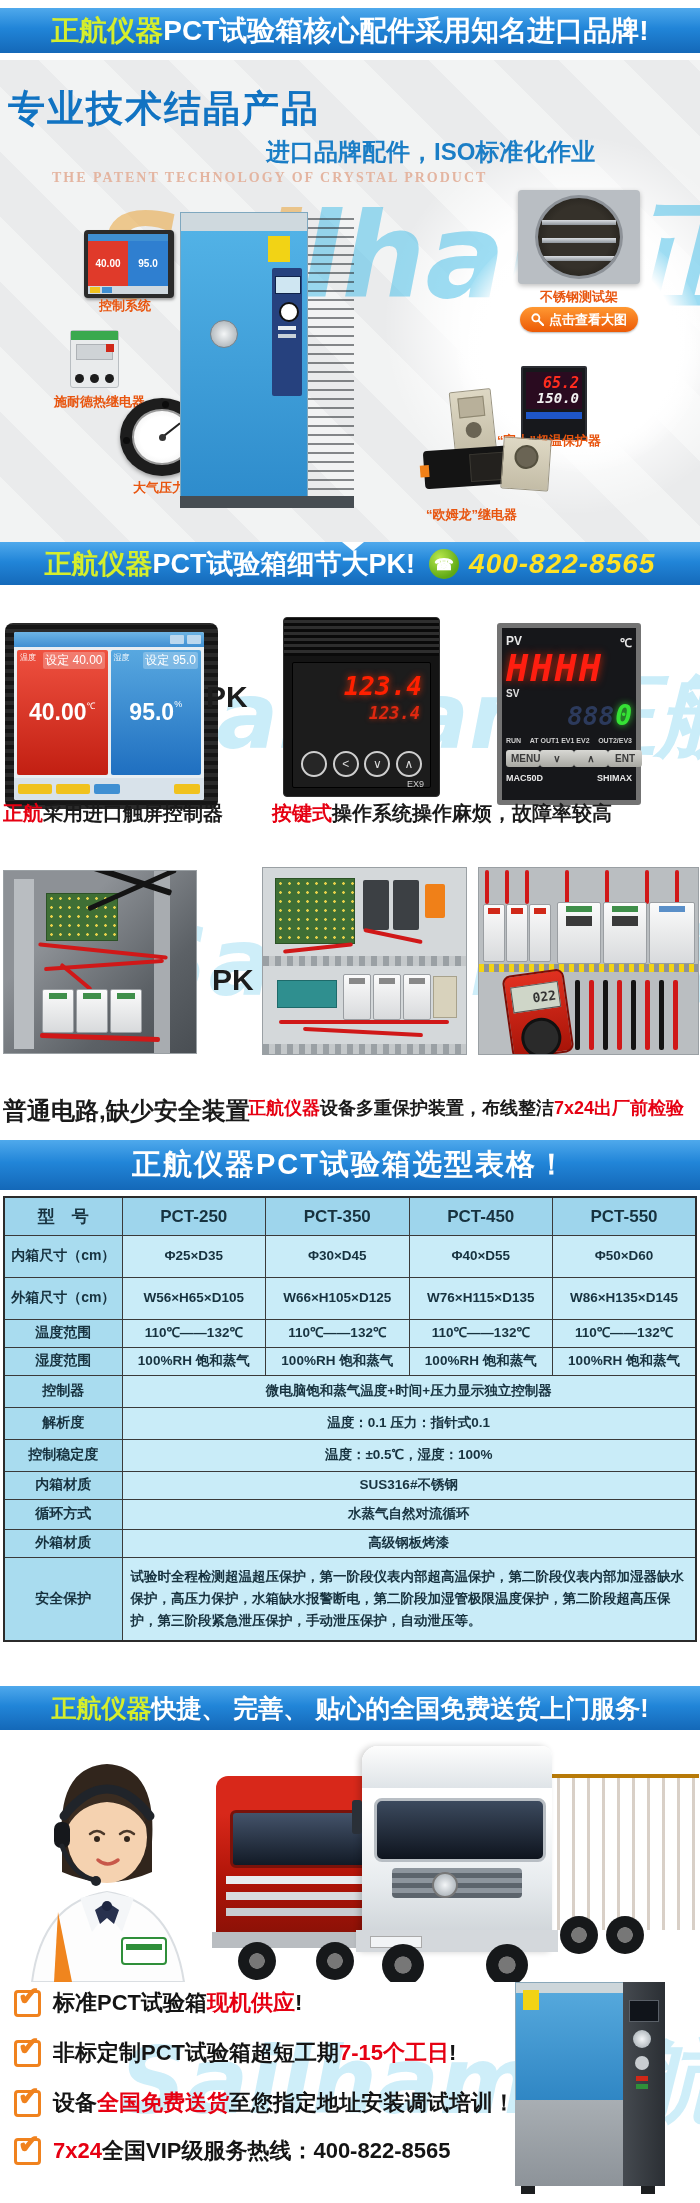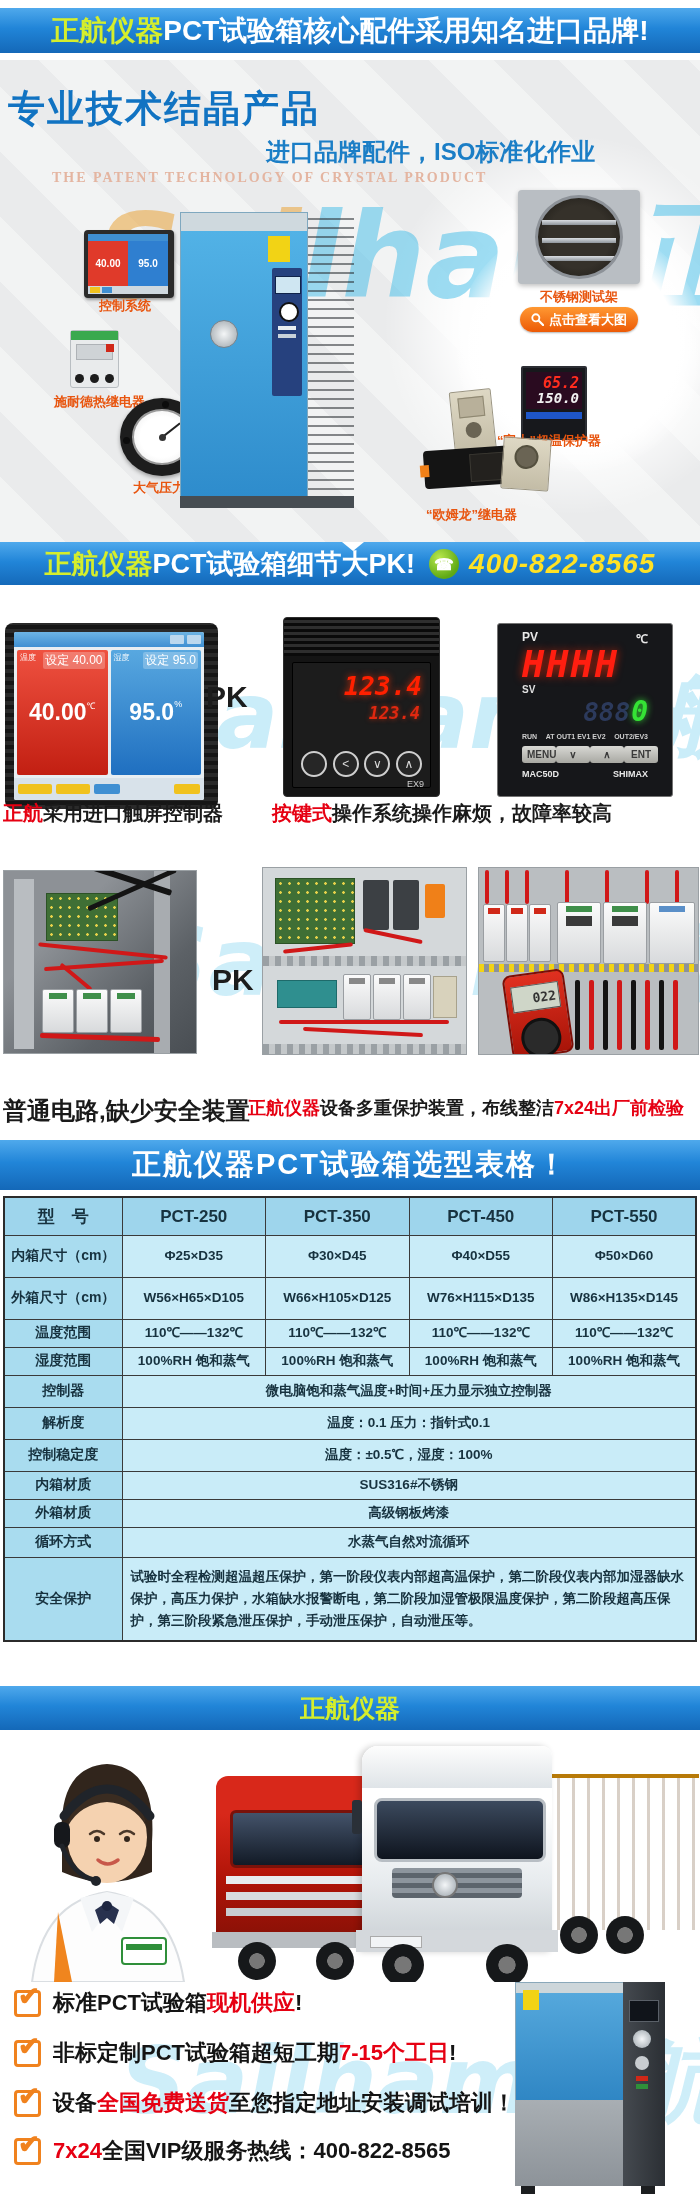--- a/index.html
+++ b/index.html
@@ -107,21 +107,21 @@
   .midctl .vent{height:38px;background:repeating-linear-gradient(0deg,#0a0a0a 0 3px,#2e2e2e 3px 6px);border-radius:4px 4px 0 0;}
   .midctl .face{position:absolute;left:8px;right:8px;top:44px;bottom:8px;background:#1c1c1c;border:1px solid #000;border-radius:2px;}
   .midctl .d1{margin:8px 8px 0;text-align:right;color:#ff2000;font-family:"DejaVu Sans Mono",monospace;
               font-weight:bold;font-style:italic;font-size:26px;text-shadow:0 0 7px rgba(255,48,0,.8);}
   .midctl .d2{margin:2px 10px 0;text-align:right;color:#e02810;font-family:"DejaVu Sans Mono",monospace;
               font-weight:bold;font-style:italic;font-size:17px;text-shadow:0 0 5px rgba(255,48,0,.6);}
   .midctl .keys{position:absolute;bottom:10px;left:8px;right:8px;display:flex;justify-content:space-between;align-items:center;}
   .midctl .k{width:22px;height:22px;border-radius:50%;border:2px solid #cfcfcf;color:#dcdcdc;font-size:12px;
              display:flex;align-items:center;justify-content:center;background:#262626;}
   .midctl .mdl{position:absolute;right:6px;bottom:-2px;color:#cfcfcf;font-size:9px;}
-  .shimax{position:absolute;background:#16171a;border:1px solid #737373;border-radius:3px;padding:6px 24px;}
+  .shimax{position:absolute;background:#16171a;border:5px solid #737373;border-radius:3px;padding:6px 4px;}
   .shimax .row1{display:flex;justify-content:space-between;color:#e8e8e8;font-size:12px;font-weight:bold;}
   .shimax .pvv{color:#ff1e10;font-family:"DejaVu Sans Mono",monospace;font-weight:bold;font-style:italic;
                font-size:37px;line-height:36px;letter-spacing:2px;text-shadow:0 0 8px rgba(255,40,0,.75);}
   .shimax .svl{color:#e0e0e0;font-size:10px;font-weight:bold;margin-top:1px;}
   .shimax .svrow{display:flex;align-items:baseline;justify-content:flex-end;gap:1px;}
   .shimax .svd{color:#2c3a5c;font-family:"DejaVu Sans Mono",monospace;font-weight:bold;font-style:italic;font-size:26px;}
   .shimax .svg2{color:#35e235;font-family:"DejaVu Sans Mono",monospace;font-weight:bold;font-style:italic;font-size:28px;
                 text-shadow:0 0 7px rgba(60,255,60,.8);}
   .shimax .leds{display:flex;justify-content:space-between;color:#cfcfcf;font-size:7px;margin-top:5px;font-weight:bold;}
   .shimax .keys{display:flex;justify-content:space-between;margin-top:6px;}
@@ -528,38 +528,39 @@
         <td class="cv" colspan="4">温度：0.1 压力：指针式0.1</td>
       </tr>
       <tr style="height:32px;">
         <td class="lb">控制稳定度</td>
         <td class="cv" colspan="4">温度：±0.5℃，湿度：100%</td>
       </tr>
       <tr style="height:28px;">
         <td class="lb">内箱材质</td>
         <td class="cv" colspan="4">SUS316#不锈钢</td>
       </tr>
+      <tr style="height:30px;">
+        <td class="lb">循环方式</td>
+        <td class="cv" colspan="4">水蒸气自然对流循环</td>
+      </tr>
       <tr style="height:28px;">
         <td class="lb">外箱材质</td>
         <td class="cv" colspan="4">高级钢板烤漆</td>
       </tr>
-      <tr style="height:30px;">
-        <td class="lb">循环方式</td>
-        <td class="cv" colspan="4">水蒸气自然对流循环</td>
-      </tr>
       <tr style="height:84px;">
         <td class="lb">安全保护</td>
         <td class="cv" colspan="4" style="text-align:left;padding:4px 8px;line-height:1.6;">试验时全程检测超温超压保护，第一阶段仪表内部超高温保护，第二阶段仪表内部加湿器缺水保护，高压力保护，水箱缺水报警断电，第二阶段加湿管极限温度保护，第二阶段超高压保护，第三阶段紧急泄压保护，手动泄压保护，自动泄压等。</td>
       </tr>
     </tbody>
       </table>
   </div>
 
   <div class="banner b4">
     <span class="yl">正航仪器</span>
+      <span>快捷、 完善、 贴心的全国免费送货上门服务!</span>
   </div>
 
   <div class="sec secdeliv">
 
     <svg class="abs" style="left:2px;top:12px;" width="210" height="240" viewBox="0 0 210 240">
       <path d="M60,100 Q55,25 105,22 Q155,25 150,100 L150,130 Q105,150 60,130 Z" fill="#31251c"></path>
       <ellipse cx="105" cy="95" rx="40" ry="46" fill="#f5d2b0"></ellipse>
       <path d="M66,84 Q72,46 105,44 Q138,46 144,84 Q132,62 105,60 Q78,62 66,84" fill="#3a2c21"></path>
       <path d="M62,74 Q105,20 148,74" fill="none" stroke="#20242a" stroke-width="9" stroke-linecap="round"></path>
       <rect x="52" y="80" width="16" height="26" rx="7" fill="#16181c"></rect>

